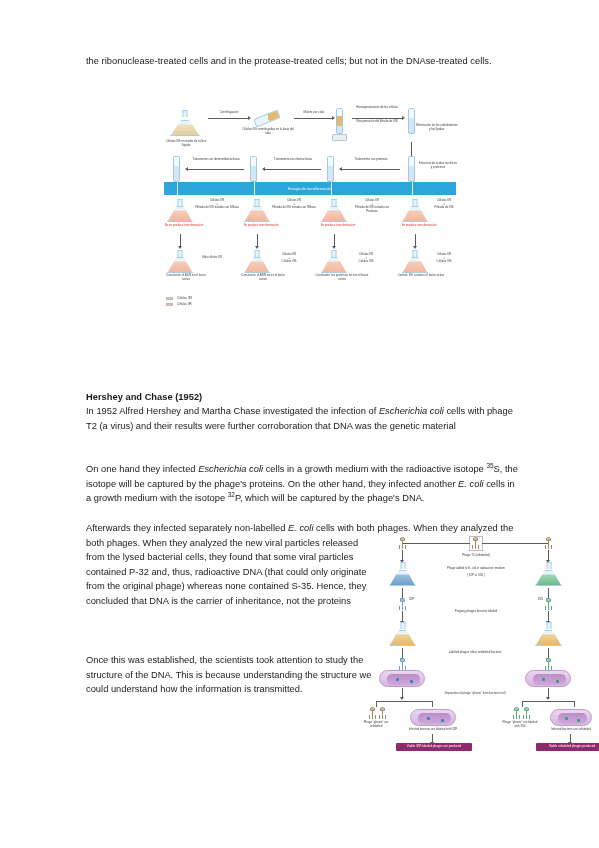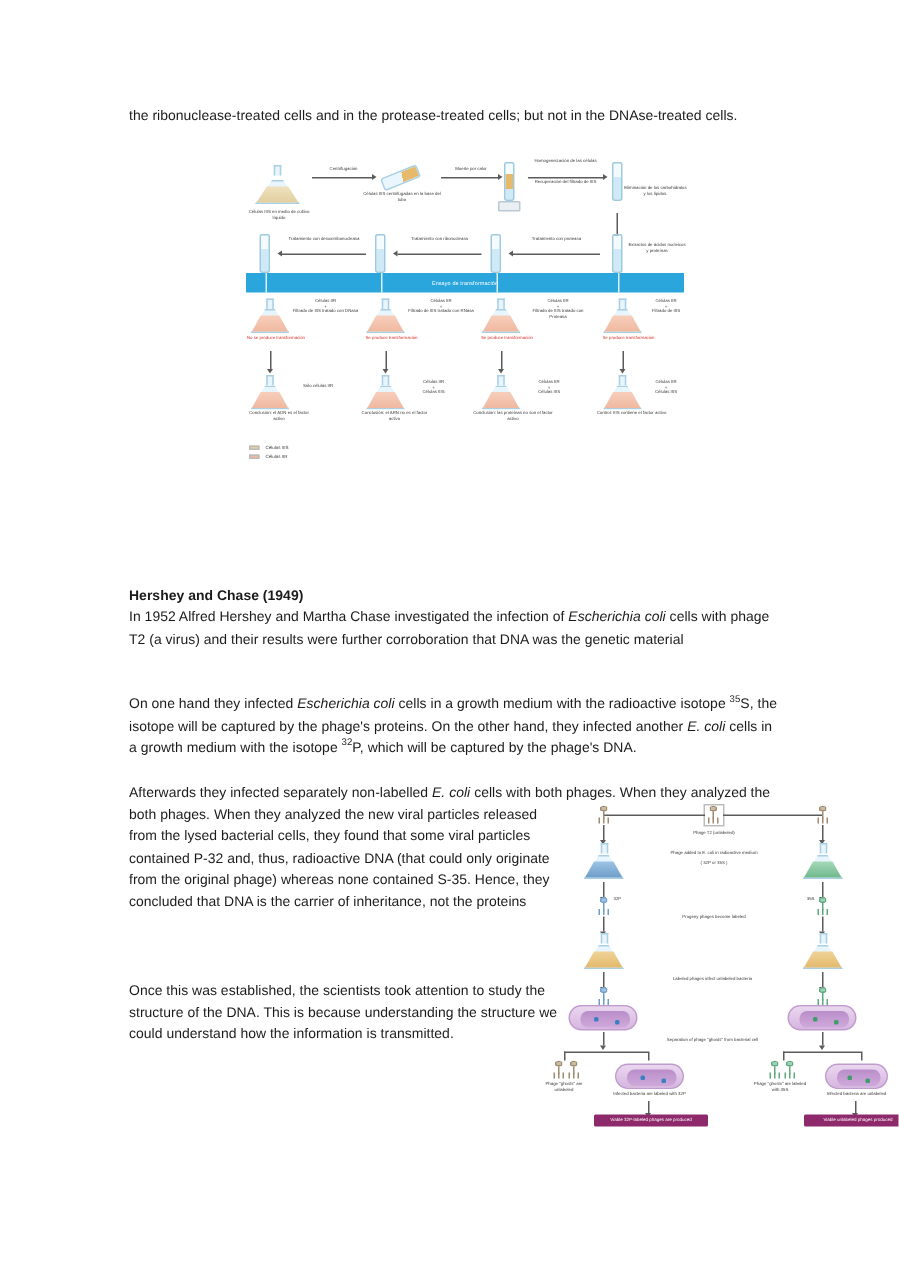--- a/index.html
+++ b/index.html
@@ -124,21 +124,21 @@
     padding:2px 3px; border-radius:1px;
   }
   .hline { position:absolute; height:0.8px; background:#5b5b5b; }
   .vline { position:absolute; width:0.8px; background:#5b5b5b; }
 </style>
 </head>
 <body>
 
 <div class="page">
 
-  <div class="para full" style="top:70px;">the ribonuclease-treated cells and in the protease-treated cells; but not in the DNAse-treated cells.</div>
+  <div class="para full" style="top:54px;">the ribonuclease-treated cells and in the protease-treated cells; but not in the DNAse-treated cells.</div>
 
   <div id="fig-avery">
 
     <div class="erl flaskA" style="left:6px; top:12px; width:30px; height:26px;">
       <div class="neck"></div>
         <div class="body"></div>
         <div class="fill tan"></div>
     </div>
     <div class="cap" style="left:0px; top:42px; width:44px;">Células IIIS en medio de cultivo líquido</div>
 
@@ -271,21 +271,21 @@
 Células IIIS</div>
     <div class="cap" style="left:232px; top:176px; width:50px;">Control: IIIS contiene el factor activo</div>
 
     <div class="legendbox" style="left:2px; top:199px; background:#e2cf9f;"></div>
     <div class="legtext" style="left:13px; top:198px;">Células IIIS</div>
     <div class="legendbox" style="left:2px; top:205px; background:#f0b89f;"></div>
     <div class="legtext" style="left:13px; top:204px;">Células IIR</div>
   </div>
 
 
-  <div class="para full bold" style="top:390px;">Hershey and Chase (1949)</div>
+  <div class="para full bold" style="top:390px;">Hershey and Chase (1952)</div>
 
   <div class="para full" style="top:404px;"><span>In 1952 Alfred Hershey and Martha Chase investigated the infection of </span><span class="ital">Escherichia coli</span><span> cells with phage T2 (a virus) and their results were further corroboration that DNA was the genetic material</span></div>
 
   <div class="para full" style="top:462px;"><span>On one hand they infected </span><span class="ital">Escherichia coli</span><span> cells in a growth medium with the radioactive isotope </span><sup>35</sup><span>S, the isotope will be captured by the phage's proteins. On the other hand, they infected another </span><span class="ital">E. coli</span><span> cells in a growth medium with the isotope </span><sup>32</sup><span>P, which will be captured by the phage's DNA.</span></div>
 
   <div class="para full" style="top: 521px; width: 432px; height: 15px; overflow: hidden;"><span>Afterwards they infected separately non-labelled </span><span class="ital">E. coli</span><span> cells with both phages. When they analyzed the new viral particles released from the lysed bacterial cells, they found that some viral particles contained P-32 and, thus, radioactive DNA (that could only originate from the original phage) whereas none contained S-35. Hence, they concluded that DNA is the carrier of inheritance, not the proteins</span></div>
 
   <div class="para narrow" style="top: 521px; width: 286px; background: rgb(255, 255, 255); clip-path: inset(15px 0px 0px);"><span>Afterwards they infected separately non-labelled </span><span class="ital">E. coli</span><span> cells with both phages. When they analyzed the new viral particles released from the lysed bacterial cells, they found that some viral particles contained P-32 and, thus, radioactive DNA (that could only originate from the original phage) whereas none contained S-35. Hence, they concluded that DNA is the carrier of inheritance, not the proteins</span></div>
 
   <div class="para narrow" style="top:653px;">Once this was established, the scientists took attention to study the structure of the DNA. This is because understanding the structure we could understand how the information is transmitted.</div>

